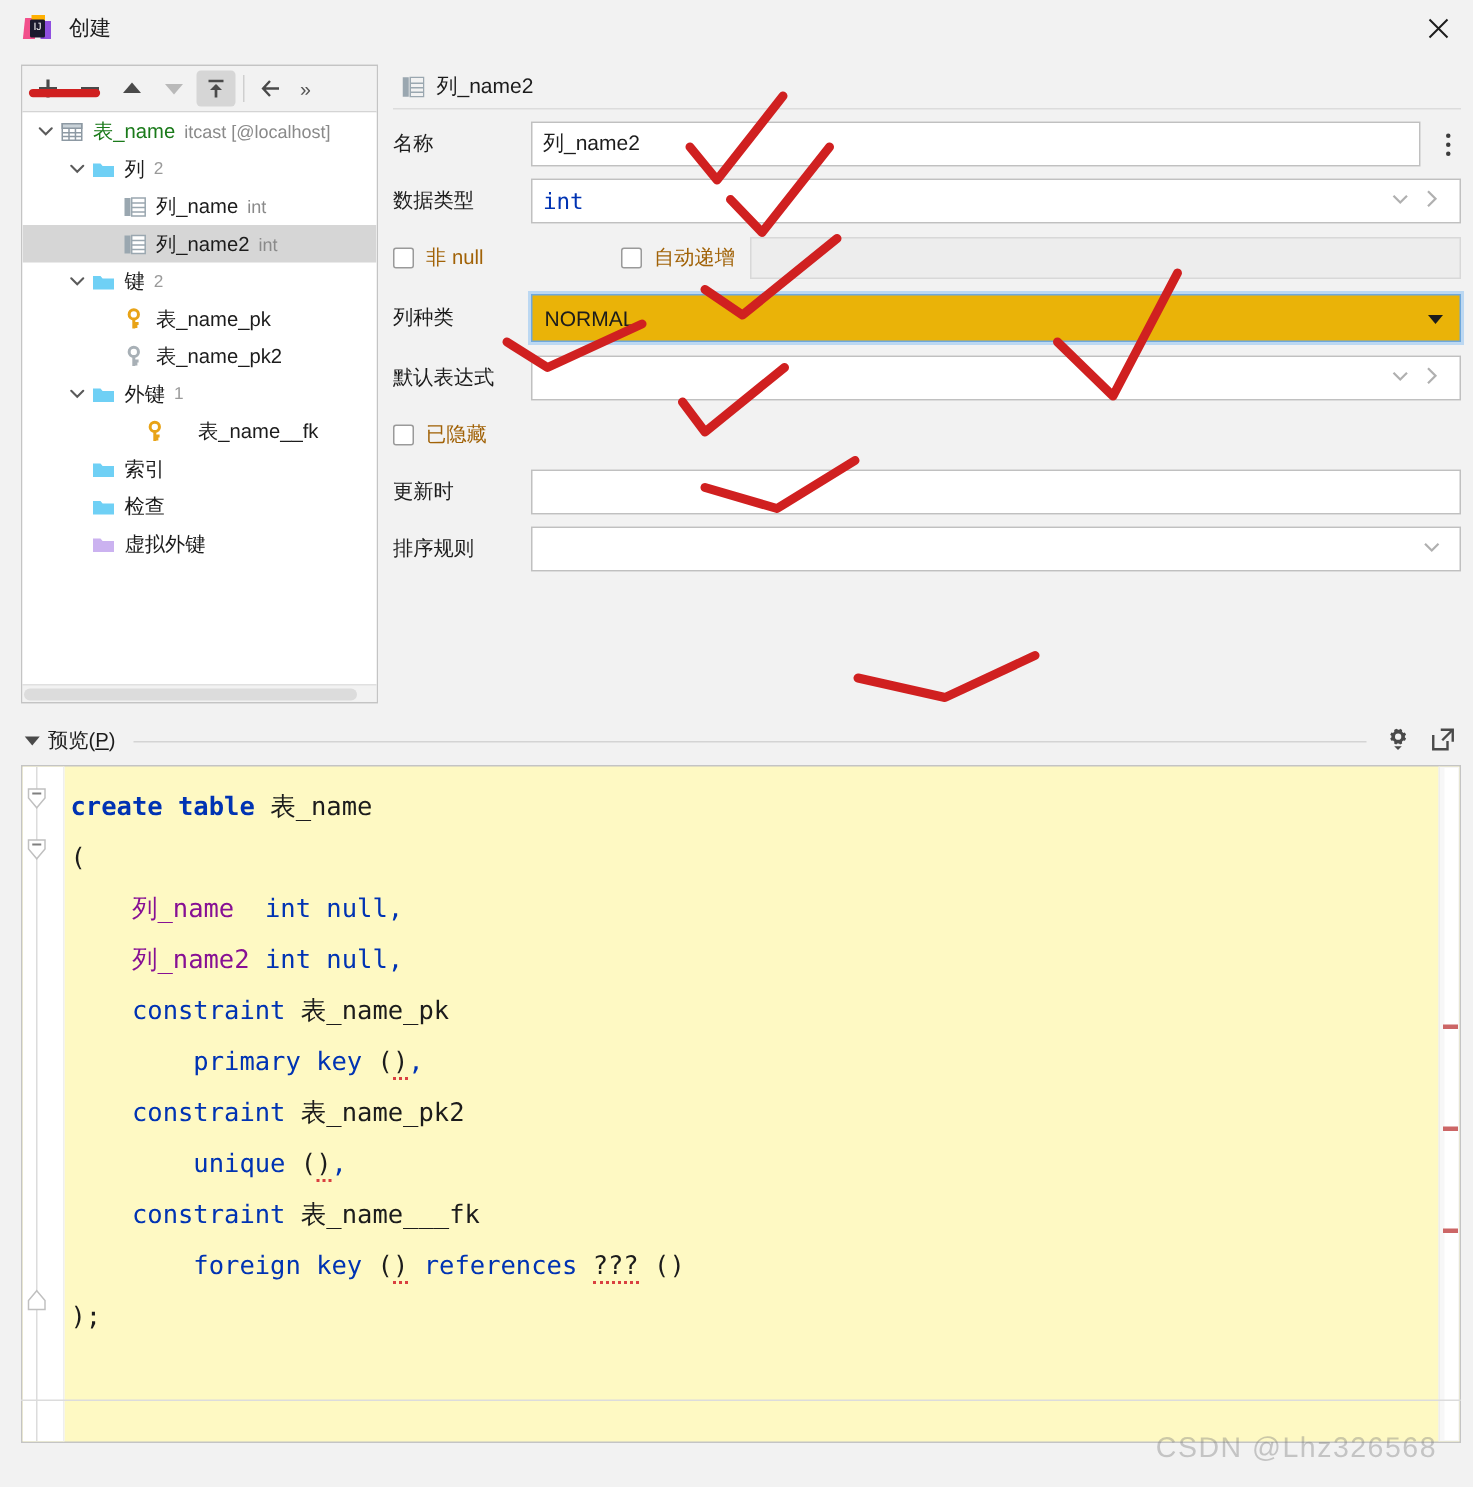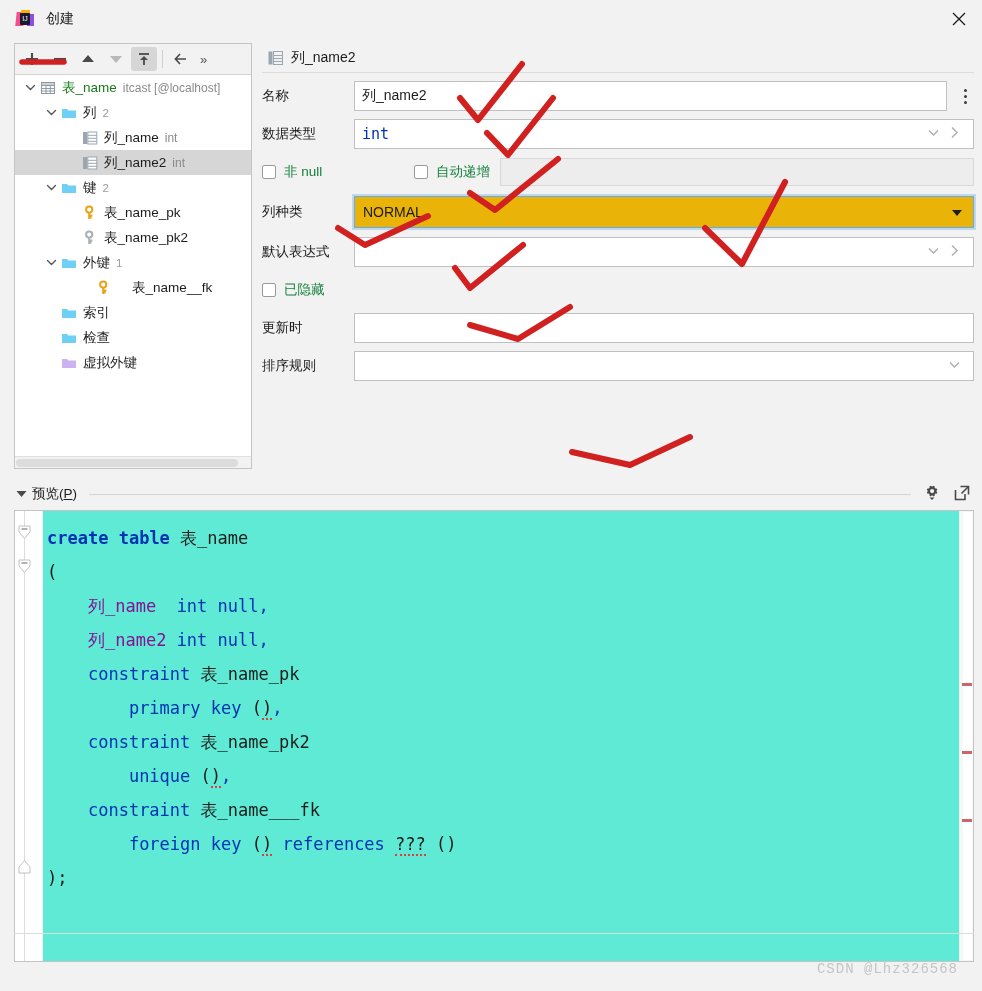--- a/index.html
+++ b/index.html
@@ -118,21 +118,21 @@
   .fld-icon .clickable { pointer-events:auto; cursor:pointer; }
   .kebab { width:18px; height:26px; margin-left:9px; flex:none;
            display:flex; flex-direction:column; align-items:center; justify-content:center; gap:3px; cursor:pointer;}
   .kebab i { width:3px; height:3px; background:#3c3c3c; border-radius:50%; display:block; }
 
   .chkrow { display:flex; align-items:center; height:30px; margin-bottom:8px; }
   .chkbox {
     width:14px; height:14px; border:1px solid #9a9a9a; background:#fff;
     border-radius:2px; margin-right:8px; flex:none; cursor:pointer;
   }
-  .chklabel { font-size:13.5px; color:#15803d; }
+  .chklabel { font-size:13.5px; color:#a16207; }
   .autoinc-wrap { margin-left:auto; display:flex; align-items:center; width:560px;}
   .autoinc-box { flex:1; height:28px; border:1px solid #d8d8d8; background:#ededed; margin-left:10px;}
 
   .combo-focus {
     flex:1; height:32px; border:1px solid #6fa8dc; background:#eab308;
     box-shadow:0 0 0 2px #bcd8f2; display:flex; align-items:center;
     padding:0 8px; font-size:14px; position:relative; cursor:pointer;
   }
   .combo-arrow { position:absolute; right:10px; top:50%; transform:translateY(-50%); }
 
@@ -142,21 +142,21 @@
     display:flex; align-items:center; padding:0 12px;
   }
   .pv-twisty { width:18px; display:flex; align-items:center; justify-content:center; cursor:pointer;}
   .pv-title { font-size:13.5px; margin-left:2px; }
   .pv-title u { text-decoration:underline; }
   .pv-line { flex:1; height:1px; background:#d4d4d4; margin:0 12px; }
   .pv-icons { display:flex; align-items:center; gap:14px; }
 
   .editor {
     position:absolute; left:14px; right:8px; top:472px; height:452px;
-    background:#5eead4; border:1px solid #c4c4c4; overflow:hidden;
+    background:#fef9c3; border:1px solid #c4c4c4; overflow:hidden;
     display:flex;
   }
   .gutter {
     width:28px; flex:none; background:#fff; position:relative;
     border-right:1px solid #efefef;
   }
   .gutter .gline { position:absolute; left:9px; width:1px; background:#dcdcdc; }
   .fold {
     position:absolute; left:3px; width:13px; height:13px; cursor:pointer;
   }
@@ -186,22 +186,22 @@
   .btns { position:absolute; right:16px; top:11px; display:flex; gap:12px; }
   .btn {
     min-width:96px; height:34px; border-radius:4px; font-size:14px;
     display:flex; align-items:center; justify-content:center; cursor:pointer;
   }
   .btn-primary { background:#4a86c8; color:#fff; border:1px solid #3d74ad; }
   .btn-default { background:#fcfcfc; color:#1c1c1c; border:1px solid #b6b6b6; }
 
   .watermark {
     position:absolute; right:24px; bottom:14px;
-    font-size:14px; color:rgba(120,120,120,0.38);
-    font-family:Liberation Mono, monospace; letter-spacing:1px;
+    font-size:19px; color:rgba(120,120,120,0.38);
+    font-family:Liberation Sans, sans-serif; letter-spacing:1px;
     pointer-events:none; user-select:none;
   }
 
   
   .ink { position:absolute; left:0; top:0; width:982px; height:991px; pointer-events:none; }
 </style>
 </head>
 <body>
 
 <div class="titlebar">

